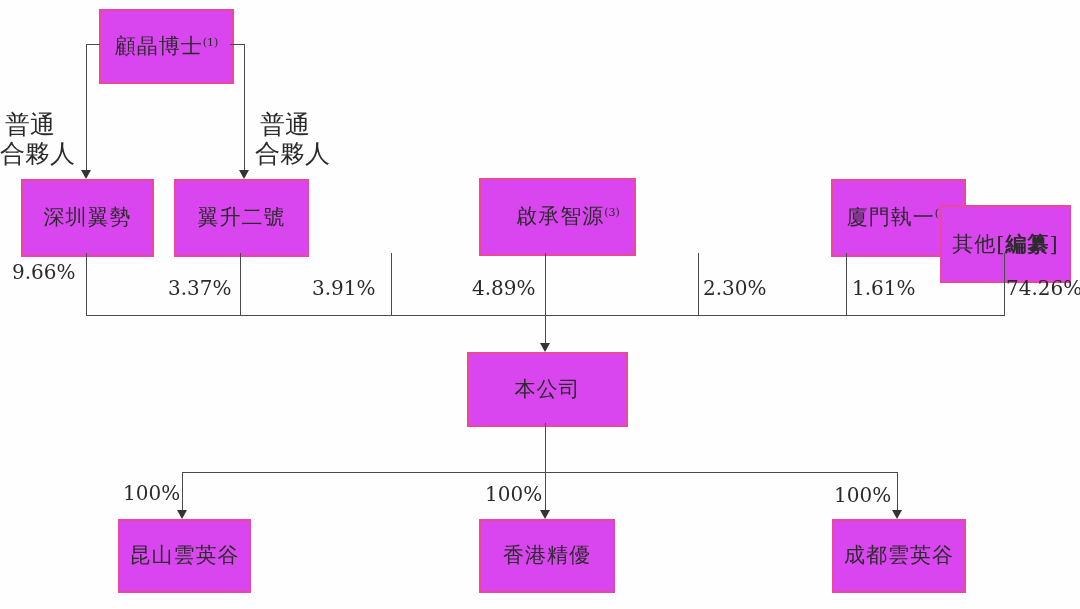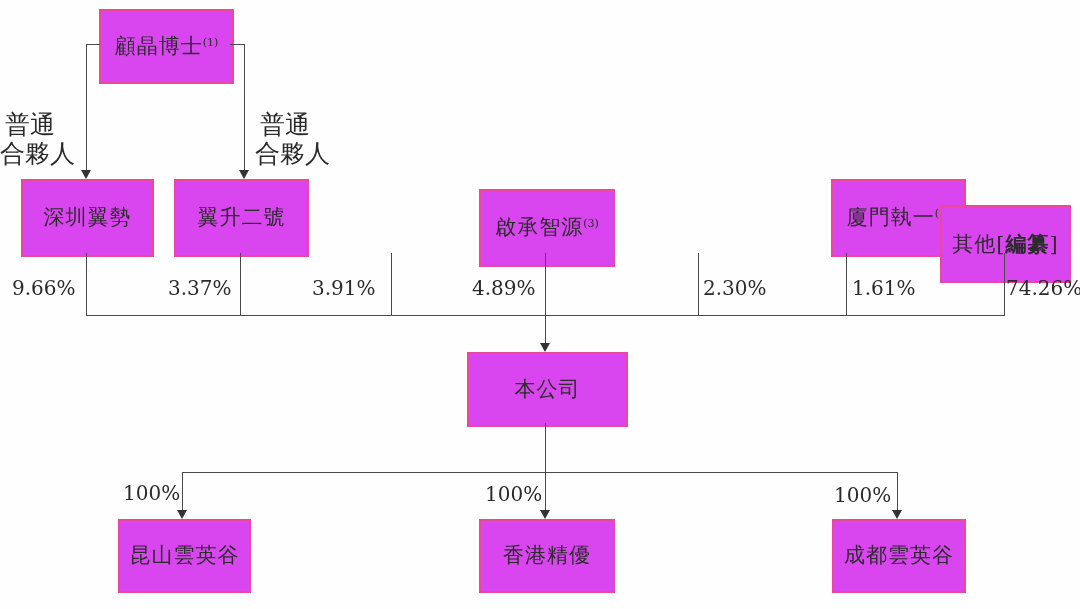--- a/index.html
+++ b/index.html
@@ -96,21 +96,21 @@
 
   <div class="box" style="left:21px; top:179px; width:129px; height:74px;">
     <span>深圳翼勢</span>
   </div>
 
   <div class="box" style="left:174px; top:179px; width:131px; height:74px;">
     <span>翼升二號</span>
   </div>
 
 
-  <div class="box" style="left:479px; top:189px; width:132px; height:74px;">
+  <div class="box" style="left:479px; top:178px; width:132px; height:74px;padding-left:21px;">
     <span><span>啟承智源</span><sup class="note">(3)</sup></span>
   </div>
 
 
   <div class="box" style="left:831px; top:179px; width:131px; height:74px;">
     <span><span>廈門執一</span><sup class="note">(5)</sup></span>
   </div>
 
   <div class="box" style="left:940px; top:179px; width:127px; height:74px;margin-top:26px;">
     <div>
@@ -119,21 +119,21 @@
   </div>
 
   <div class="vline" style="left:86px;  top:253px; height:62px;"></div>
   <div class="vline" style="left:240px; top:253px; height:62px;"></div>
   <div class="vline" style="left:391px; top:253px; height:62px;"></div>
   <div class="vline" style="left:545px; top:253px; height:62px;"></div>
   <div class="vline" style="left:698px; top:253px; height:62px;"></div>
   <div class="vline" style="left:846px; top:253px; height:62px;"></div>
   <div class="vline" style="left:1004px;top:253px; height:62px;"></div>
 
-  <div class="pct" style="left:12px;  top:276px;">9.66%</div>
+  <div class="pct" style="left:12px;  top:260px;">9.66%</div>
   <div class="pct" style="left:168px; top:276px;">3.37%</div>
   <div class="pct" style="left:312px; top:276px;">3.91%</div>
   <div class="pct" style="left:472px; top:276px;">4.89%</div>
   <div class="pct" style="left:703px; top:276px;">2.30%</div>
   <div class="pct" style="left:852px; top:276px;">1.61%</div>
   <div class="pct" style="left:1006px;top:276px;">74.26%</div>
 
   <div class="hline" style="left:86px; top:315px; width:919px;"></div>
   <div class="vline" style="left:545px; top:315px; height:29px;"></div>
   <div class="arrow-down" style="left:540px; top:343px;"></div>

